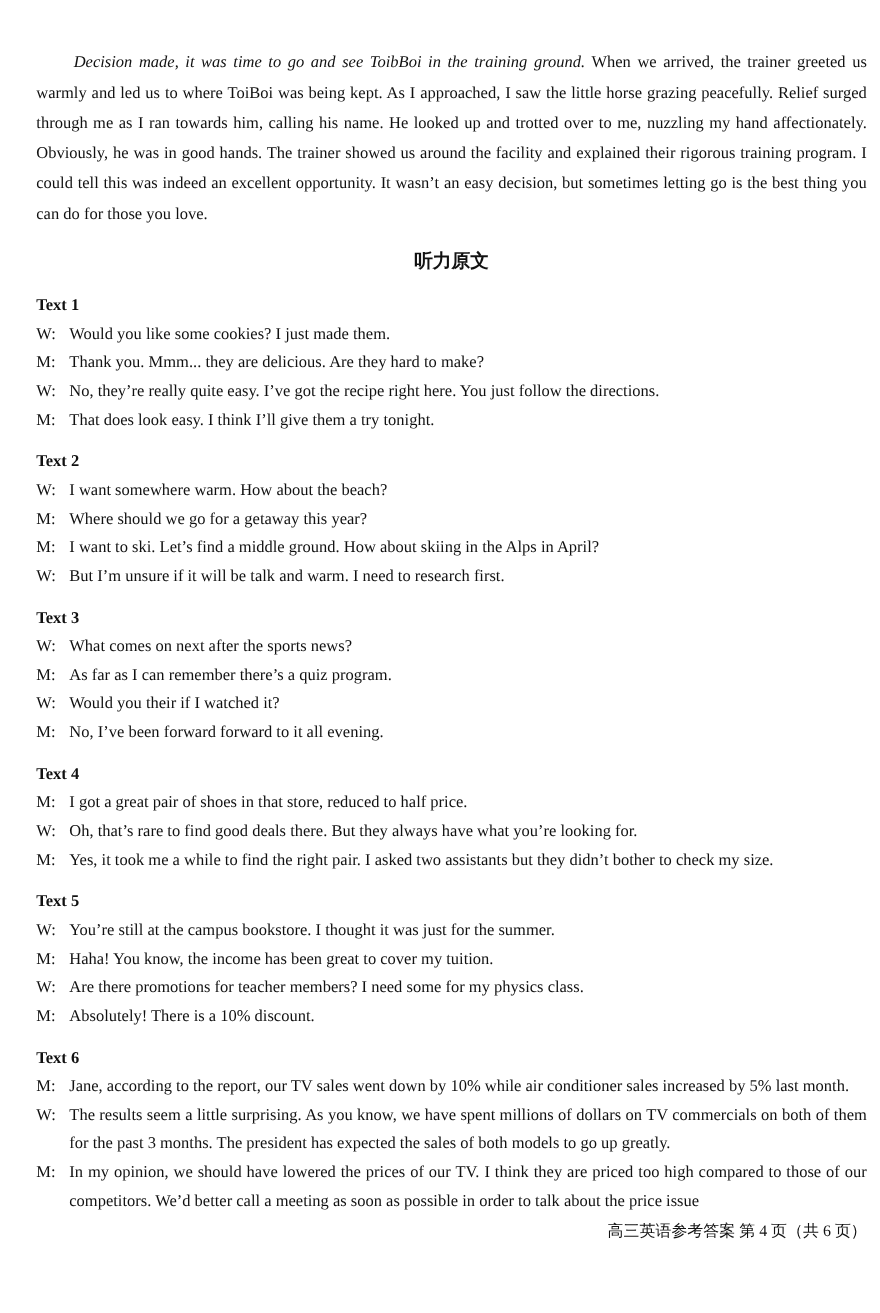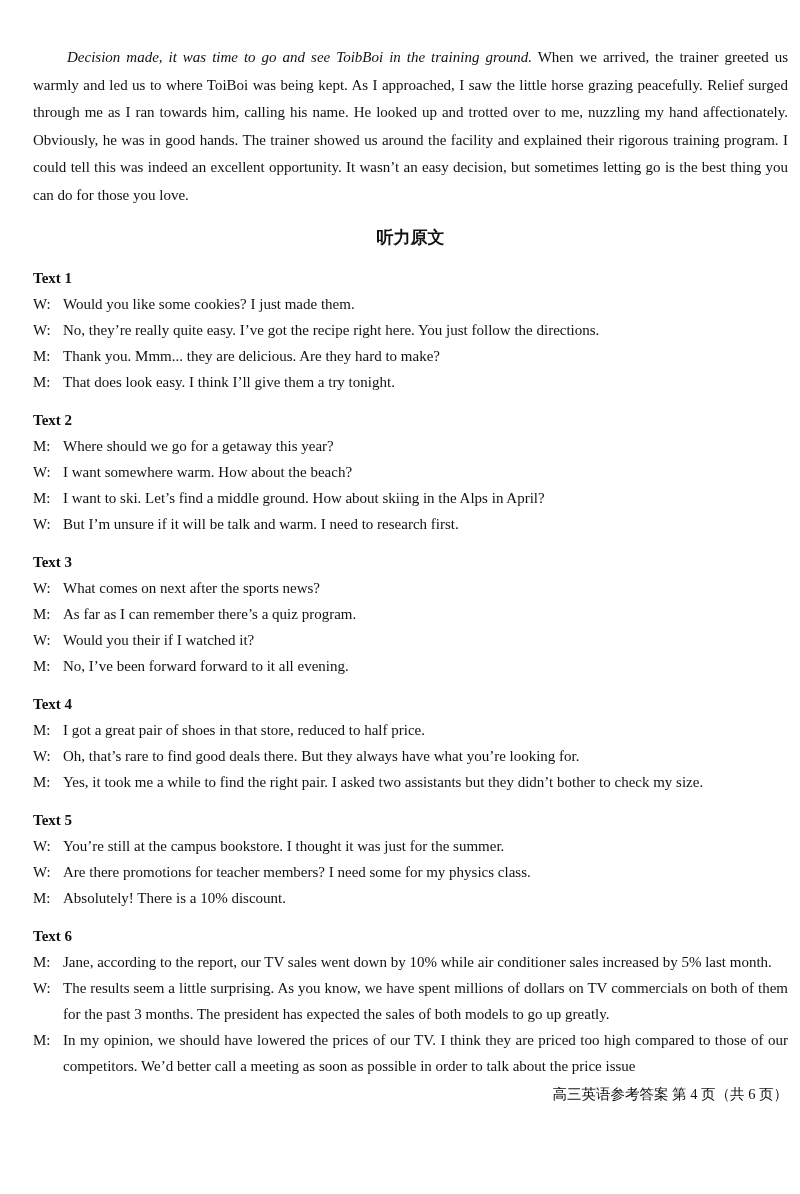--- a/index.html
+++ b/index.html
@@ -65,29 +65,29 @@
 
 <div class="page">
 
   <p class="intro"><span class="lead">Decision made, it was time to go and see ToibBoi in the training ground.</span> <span>When we arrived, the trainer greeted us warmly and led us to where ToiBoi was being kept. As I approached, I saw the little horse grazing peacefully. Relief surged through me as I ran towards him, calling his name. He looked up and trotted over to me, nuzzling my hand affectionately. Obviously, he was in good hands. The trainer showed us around the facility and explained their rigorous training program. I could tell this was indeed an excellent opportunity. It wasn’t an easy decision, but sometimes letting go is the best thing you can do for those you love.</span></p>
 
   <div class="heading">听力原文</div>
 
   <div class="text-block">
     <div class="text-title">Text 1</div>
     <div class="dlg-line"><span class="speaker">W:</span><span>Would you like some cookies? I just made them.</span></div>
+    <div class="dlg-line"><span class="speaker">M:</span><span>Thank you. Mmm... they are delicious. Are they hard to make?</span></div>
     <div class="dlg-line"><span class="speaker">W:</span><span>No, they’re really quite easy. I’ve got the recipe right here. You just follow the directions.</span></div>
-    <div class="dlg-line"><span class="speaker">M:</span><span>Thank you. Mmm... they are delicious. Are they hard to make?</span></div>
     <div class="dlg-line"><span class="speaker">M:</span><span>That does look easy. I think I’ll give them a try tonight.</span></div>
   </div>
 
   <div class="text-block">
     <div class="text-title">Text 2</div>
+    <div class="dlg-line"><span class="speaker">W:</span><span>I want somewhere warm. How about the beach?</span></div>
     <div class="dlg-line"><span class="speaker">M:</span><span>Where should we go for a getaway this year?</span></div>
-    <div class="dlg-line"><span class="speaker">W:</span><span>I want somewhere warm. How about the beach?</span></div>
     <div class="dlg-line"><span class="speaker">M:</span><span>I want to ski. Let’s find a middle ground. How about skiing in the Alps in April?</span></div>
     <div class="dlg-line"><span class="speaker">W:</span><span>But I’m unsure if it will be talk and warm. I need to research first.</span></div>
   </div>
 
   <div class="text-block">
     <div class="text-title">Text 3</div>
     <div class="dlg-line"><span class="speaker">W:</span><span>What comes on next after the sports news?</span></div>
     <div class="dlg-line"><span class="speaker">M:</span><span>As far as I can remember there’s a quiz program.</span></div>
     <div class="dlg-line"><span class="speaker">W:</span><span>Would you their if I watched it?</span></div>
     <div class="dlg-line"><span class="speaker">M:</span><span>No, I’ve been forward forward to it all evening.</span></div>
@@ -96,20 +96,21 @@
   <div class="text-block">
     <div class="text-title">Text 4</div>
     <div class="dlg-line"><span class="speaker">M:</span><span>I got a great pair of shoes in that store, reduced to half price.</span></div>
     <div class="dlg-line"><span class="speaker">W:</span><span>Oh, that’s rare to find good deals there. But they always have what you’re looking for.</span></div>
     <div class="dlg-line"><span class="speaker">M:</span><span>Yes, it took me a while to find the right pair. I asked two assistants but they didn’t bother to check my size.</span></div>
   </div>
 
   <div class="text-block">
     <div class="text-title">Text 5</div>
     <div class="dlg-line"><span class="speaker">W:</span><span>You’re still at the campus bookstore. I thought it was just for the summer.</span></div>
+    <div class="dlg-line"><span class="speaker">M:</span><span>Haha! You know, the income has been great to cover my tuition.</span></div>
     <div class="dlg-line"><span class="speaker">W:</span><span>Are there promotions for teacher members? I need some for my physics class.</span></div>
     <div class="dlg-line"><span class="speaker">M:</span><span>Absolutely! There is a 10% discount.</span></div>
   </div>
 
   <div class="text-block">
     <div class="text-title">Text 6</div>
     <div class="dlg-line"><span class="speaker">M:</span><span>Jane, according to the report, our TV sales went down by 10% while air conditioner sales increased by 5% last month.</span></div>
     <div class="dlg-line"><span class="speaker">W:</span><span>The results seem a little surprising. As you know, we have spent millions of dollars on TV commercials on both of them for the past 3 months. The president has expected the sales of both models to go up greatly.</span></div>
     <div class="dlg-line"><span class="speaker">M:</span><span>In my opinion, we should have lowered the prices of our TV. I think they are priced too high compared to those of our competitors. We’d better call a meeting as soon as possible in order to talk about the price issue</span></div>
   </div>

